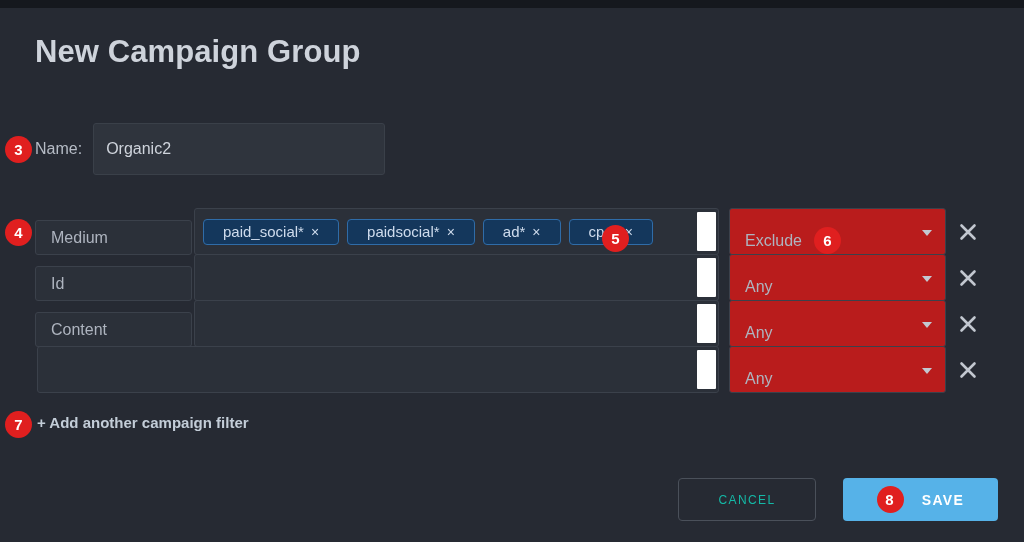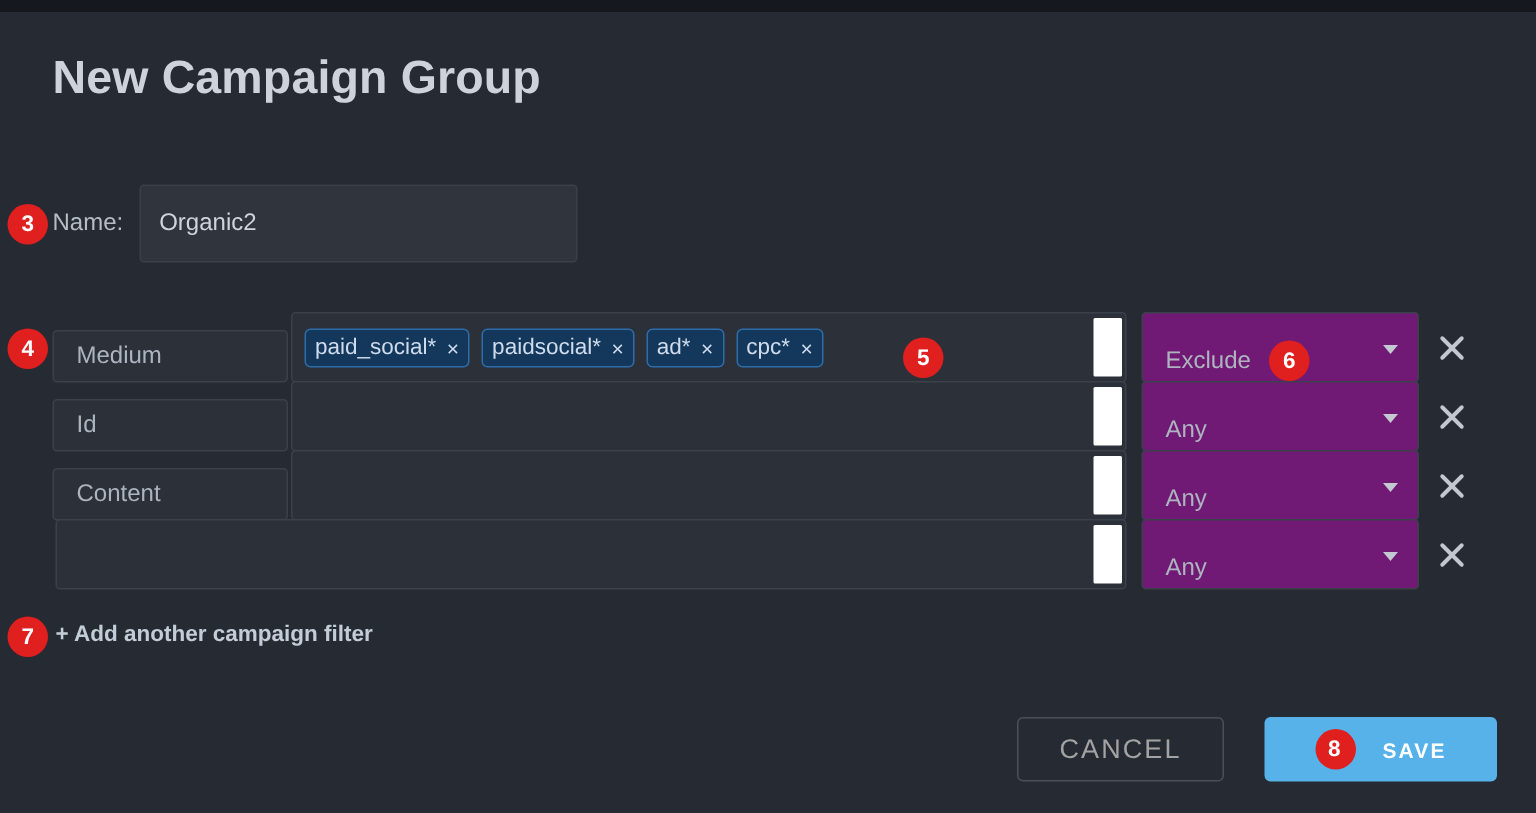--- a/index.html
+++ b/index.html
@@ -109,43 +109,43 @@
   .tag {
     display: inline-flex;
     align-items: center;
     height: 26px;
     box-sizing: border-box;
     background: #14375c;
     border: 1px solid #2f6ca8;
     border-radius: 4px;
     color: #cfdced;
     font-size: 15px;
-    padding: 0 6px;
+    padding: 0 19px;
     margin-right: 8px;
     white-space: nowrap;
   }
   .tag .tag-x {
     margin-left: 7px;
     color: #cfdced;
     font-size: 14px;
     line-height: 1;
   }
   .tag-scrollbar {
     position: absolute;
     right: 2px;
     top: 3px;
     bottom: 3px;
     width: 19px;
     background: #ffffff;
     border-radius: 1px;
   }
   .fcell-mode {
-    width: 185px;
-    box-sizing: border-box;
-    background: #701a75;
+    width: 217px;
+    box-sizing: border-box;
+    background: #b91c1c;
     border: 1px solid #3b414b;
     border-radius: 3px;
     margin-left: 10px;
     display: flex;
     align-items: center;
     padding: 18px 12px 0 15px;
     color: #aeb4bf;
     font-size: 16px;
     position: relative;
   }
@@ -184,23 +184,23 @@
   .btn-cancel {
     position: absolute;
     left: 678px;
     top: 478px;
     width: 138px;
     height: 43px;
     box-sizing: border-box;
     background: transparent;
     border: 1px solid #4a505a;
     border-radius: 4px;
-    color: #a3a3a3;
+    color: #14b8a6;
     font-family: "Liberation Sans", sans-serif;
-    font-size: 18px;
+    font-size: 12px;
     letter-spacing: 1.4px;
     cursor: pointer;
   }
   .btn-save {
     position: absolute;
     left: 843px;
     top: 478px;
     width: 155px;
     height: 43px;
     box-sizing: border-box;

